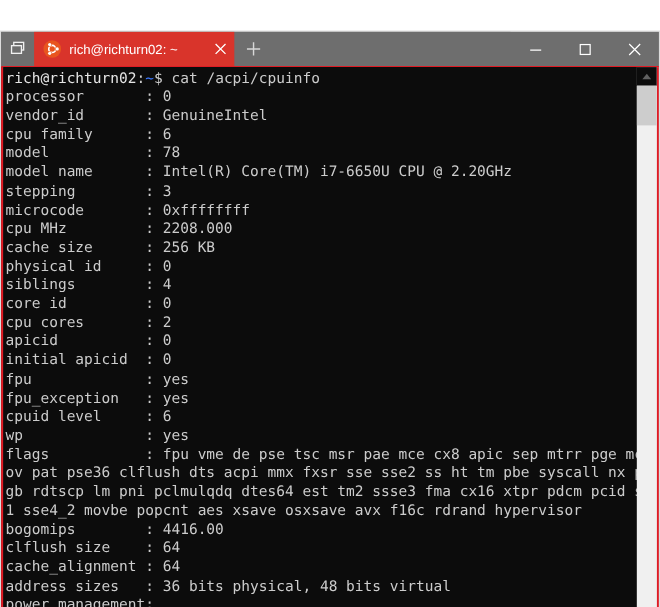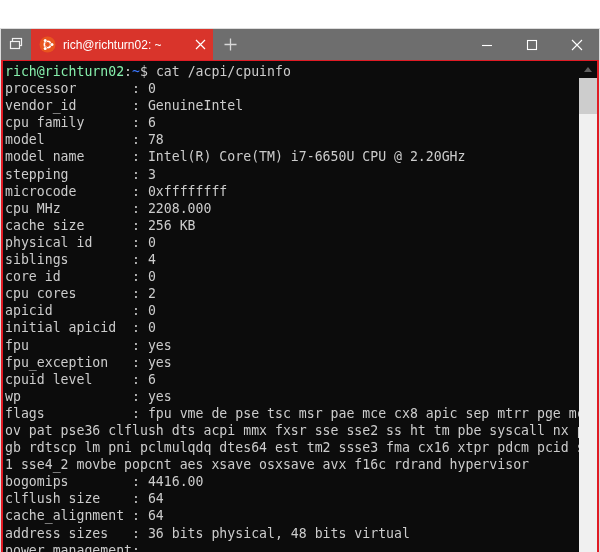--- a/index.html
+++ b/index.html
@@ -125,21 +125,21 @@
   }
   .term pre {
     margin: 0;
     font-family: "DejaVu Sans Mono", monospace;
     font-size: 13.2px;
     line-height: 17.1px;
     color: #cccccc;
     white-space: pre;
     letter-spacing: 0px;
   }
-  .c-green { color: #86efac; }
+  .c-green { color: #e5e5e5; }
   .c-white { color: #cccccc; }
   .c-blue  { color: #3b78ff; }
 
   
   .scrollbar {
     width: 18px;
     flex: 0 0 auto;
     background: #f0f0f0;
     display: flex;
     flex-direction: column;

